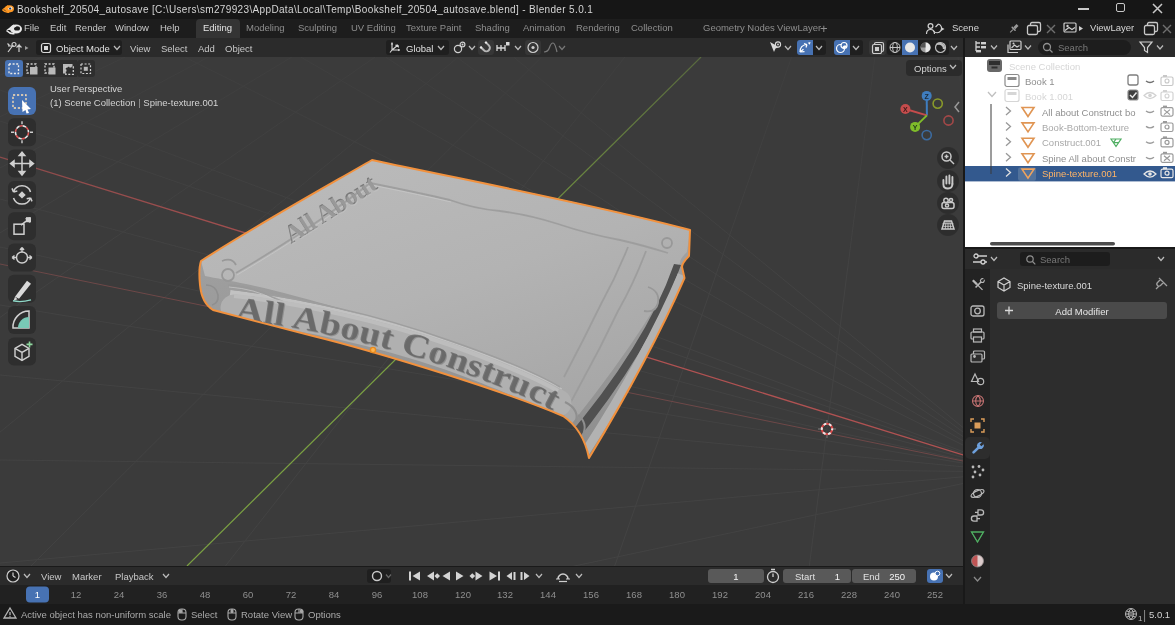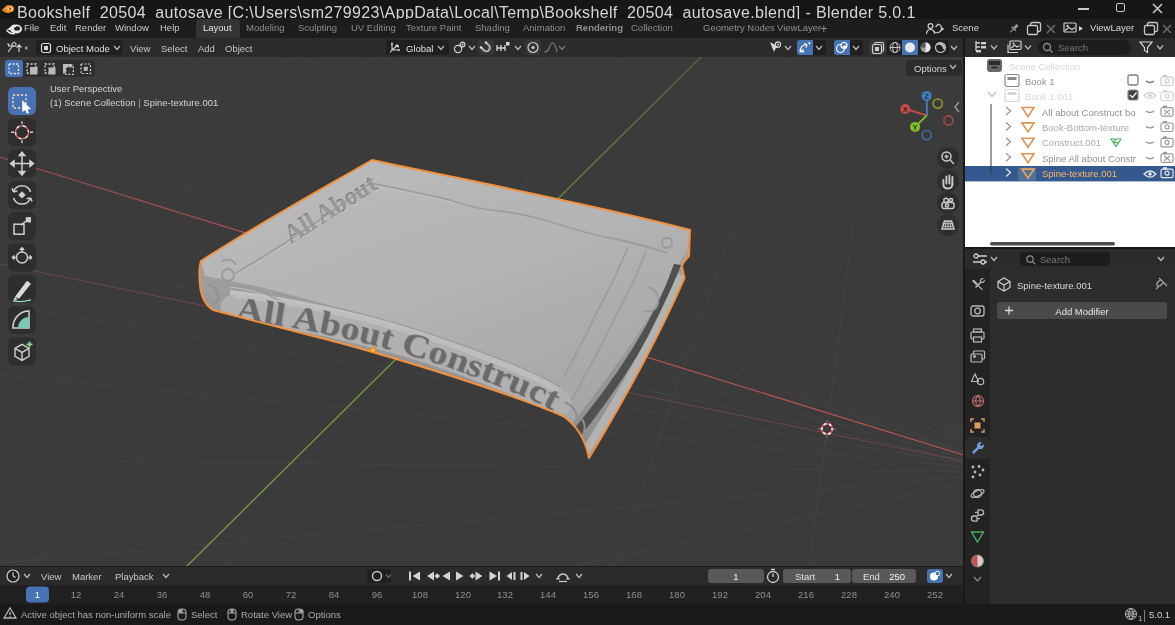--- a/index.html
+++ b/index.html
@@ -17,21 +17,21 @@
   <div class="abs" style="left:0;top:0;width:1175px;height:19px;background:#161616;"></div>
   <div class="abs" id="blenderlogo" style="left:2px;top:3px;width:12px;height:11px;">
     <svg width="12" height="11" viewBox="0 0 17 15">
       <ellipse cx="10.5" cy="8" rx="6.5" ry="5" fill="#ff9823"></ellipse>
       <ellipse cx="11.5" cy="7.2" rx="3.2" ry="2.4" fill="#e8e8e8"></ellipse>
       <circle cx="11.5" cy="7.6" r="1.6" fill="#2b3d52"></circle>
       <path d="M0.5 8.5 L8 3 L12 5.5 L5 9.5 Z" fill="#ff9823"></path>
       <path d="M0.5 9 Q5 14 10 12.8" stroke="#ff9823" stroke-width="2" fill="none"></path>
     </svg>
   </div>
-  <div class="abs txt" style="left:17px;top:5px;color:#d5d5d5;font-size:16px;letter-spacing:0.35px;">Bookshelf_20504_autosave [C:\Users\sm279923\AppData\Local\Temp\Bookshelf_20504_autosave.blend] - Blender 5.0.1</div>
+  <div class="abs txt" style="left:17px;top:5px;color:#d5d5d5;font-size:10px;letter-spacing:0.35px;">Bookshelf_20504_autosave [C:\Users\sm279923\AppData\Local\Temp\Bookshelf_20504_autosave.blend] - Blender 5.0.1</div>
 
   <div class="abs" style="left:1078px;top:8px;width:11px;height:1.5px;background:#c9c9c9;"></div>
   <div class="abs" style="left:1116px;top:3px;width:9px;height:9px;border:1.5px solid #c9c9c9;border-radius:2px;"></div>
   <svg class="abs" style="left:1152px;top:3px;" width="11" height="11" viewBox="0 0 11 11">
       <path d="M1 1 L10 10 M10 1 L1 10" stroke="#c9c9c9" stroke-width="1.5"></path>
     </svg>
 
   <div class="abs" style="left:0;top:19px;width:1175px;height:19px;background:#1d1d1d;"></div>
   <div class="abs" style="left:5px;top:21px;width:16px;height:14px;">
     <svg width="18" height="15" viewBox="0 0 17 15">
@@ -41,28 +41,28 @@
       <path d="M1 9.5 Q5 13.5 9 12.5" stroke="#e8e8e8" stroke-width="1.6" fill="none"></path>
     </svg>
   </div>
   <div class="abs txt" style="left:24px;top:23px;">File</div>
   <div class="abs txt" style="left:50px;top:23px;">Edit</div>
   <div class="abs txt" style="left:75px;top:23px;">Render</div>
   <div class="abs txt" style="left:115px;top:23px;">Window</div>
   <div class="abs txt" style="left:160px;top:23px;">Help</div>
 
   <div class="abs" style="left:196px;top:19px;width:44px;height:19px;background:#343434;border-radius:4px 4px 0 0;"></div>
-  <div class="abs txt" style="left:203px;top:23px;color:#e4e4e4;">Layout</div>
+  <div class="abs txt" style="left:203px;top:23px;color:#e4e4e4;">Editing</div>
   <div class="abs txt dim" style="left:246px;top:23px;">Modeling</div>
   <div class="abs txt dim" style="left:298px;top:23px;">Sculpting</div>
   <div class="abs txt dim" style="left:351px;top:23px;text-align:center;">UV&nbsp;Editing</div>
   <div class="abs txt dim" style="left:406px;top:23px;">Texture&nbsp;Paint</div>
   <div class="abs txt dim" style="left:475px;top:23px;">Shading</div>
   <div class="abs txt dim" style="left:523px;top:23px;">Animation</div>
-  <div class="abs txt dim" style="left:576px;top:23px;font-weight:bold;">Rendering</div>
+  <div class="abs txt dim" style="left:576px;top:23px;">Rendering</div>
   <div class="abs txt dim" style="left:631px;top:23px;">Collection</div>
   <div class="abs txt dim" style="left:696px;top:23px;padding-left:7px;">Geometry&nbsp;Nodes</div>
   <div class="abs txt dim" style="left:777px;top:23px;">ViewLayer</div>
   <div class="abs dim" style="left:820px;top:21px;font-size:13px;">+</div>
 
   <svg class="abs" style="left:925px;top:22px;" width="20" height="13" viewBox="0 0 20 13">
     <circle cx="5.5" cy="4" r="2.4" fill="none" stroke="#d0d0d0" stroke-width="1.2"></circle>
     <path d="M1.5 12 Q1.5 7.5 5.5 7.5 Q9.5 7.5 9.5 12" fill="none" stroke="#d0d0d0" stroke-width="1.2"></path>
     <path d="M10.5 5 l3-3 M13.5 2 a4.5 4.5 0 1 1 -5 7" fill="none" stroke="#d0d0d0" stroke-width="1.2"></path>
     <path d="M16 5 l3.5 2 -3.5 2 z" fill="#d0d0d0"></path>

